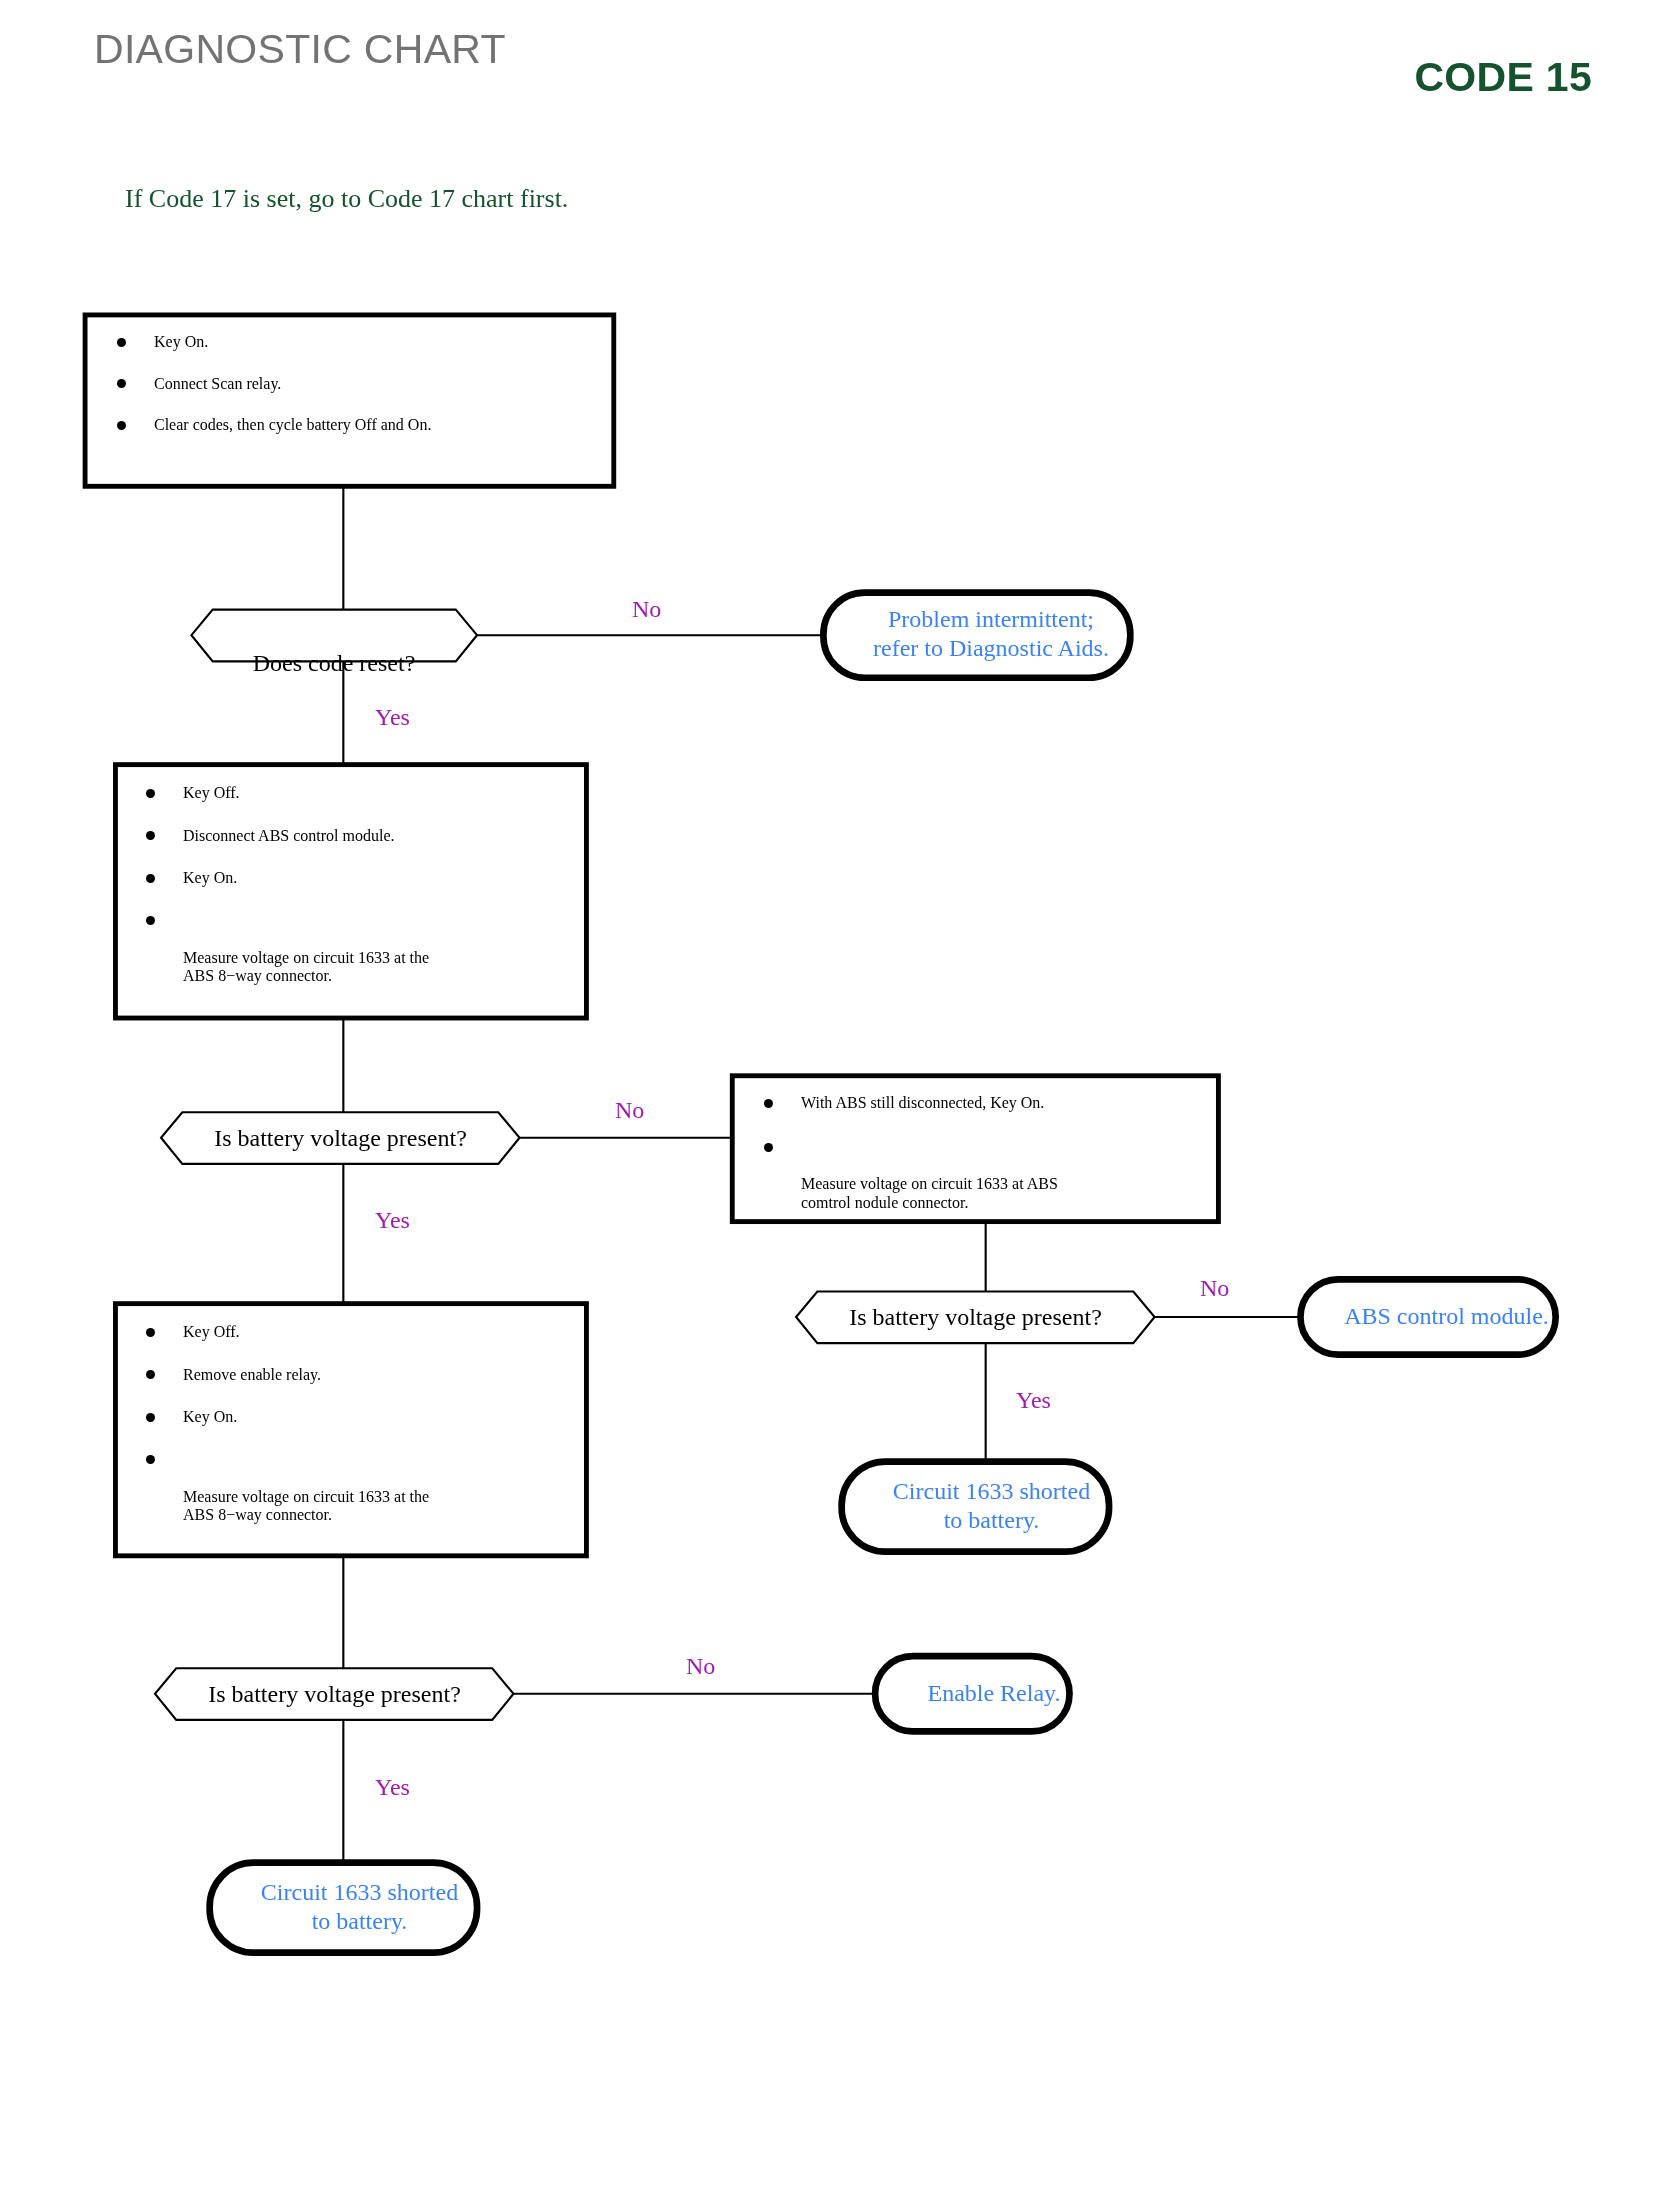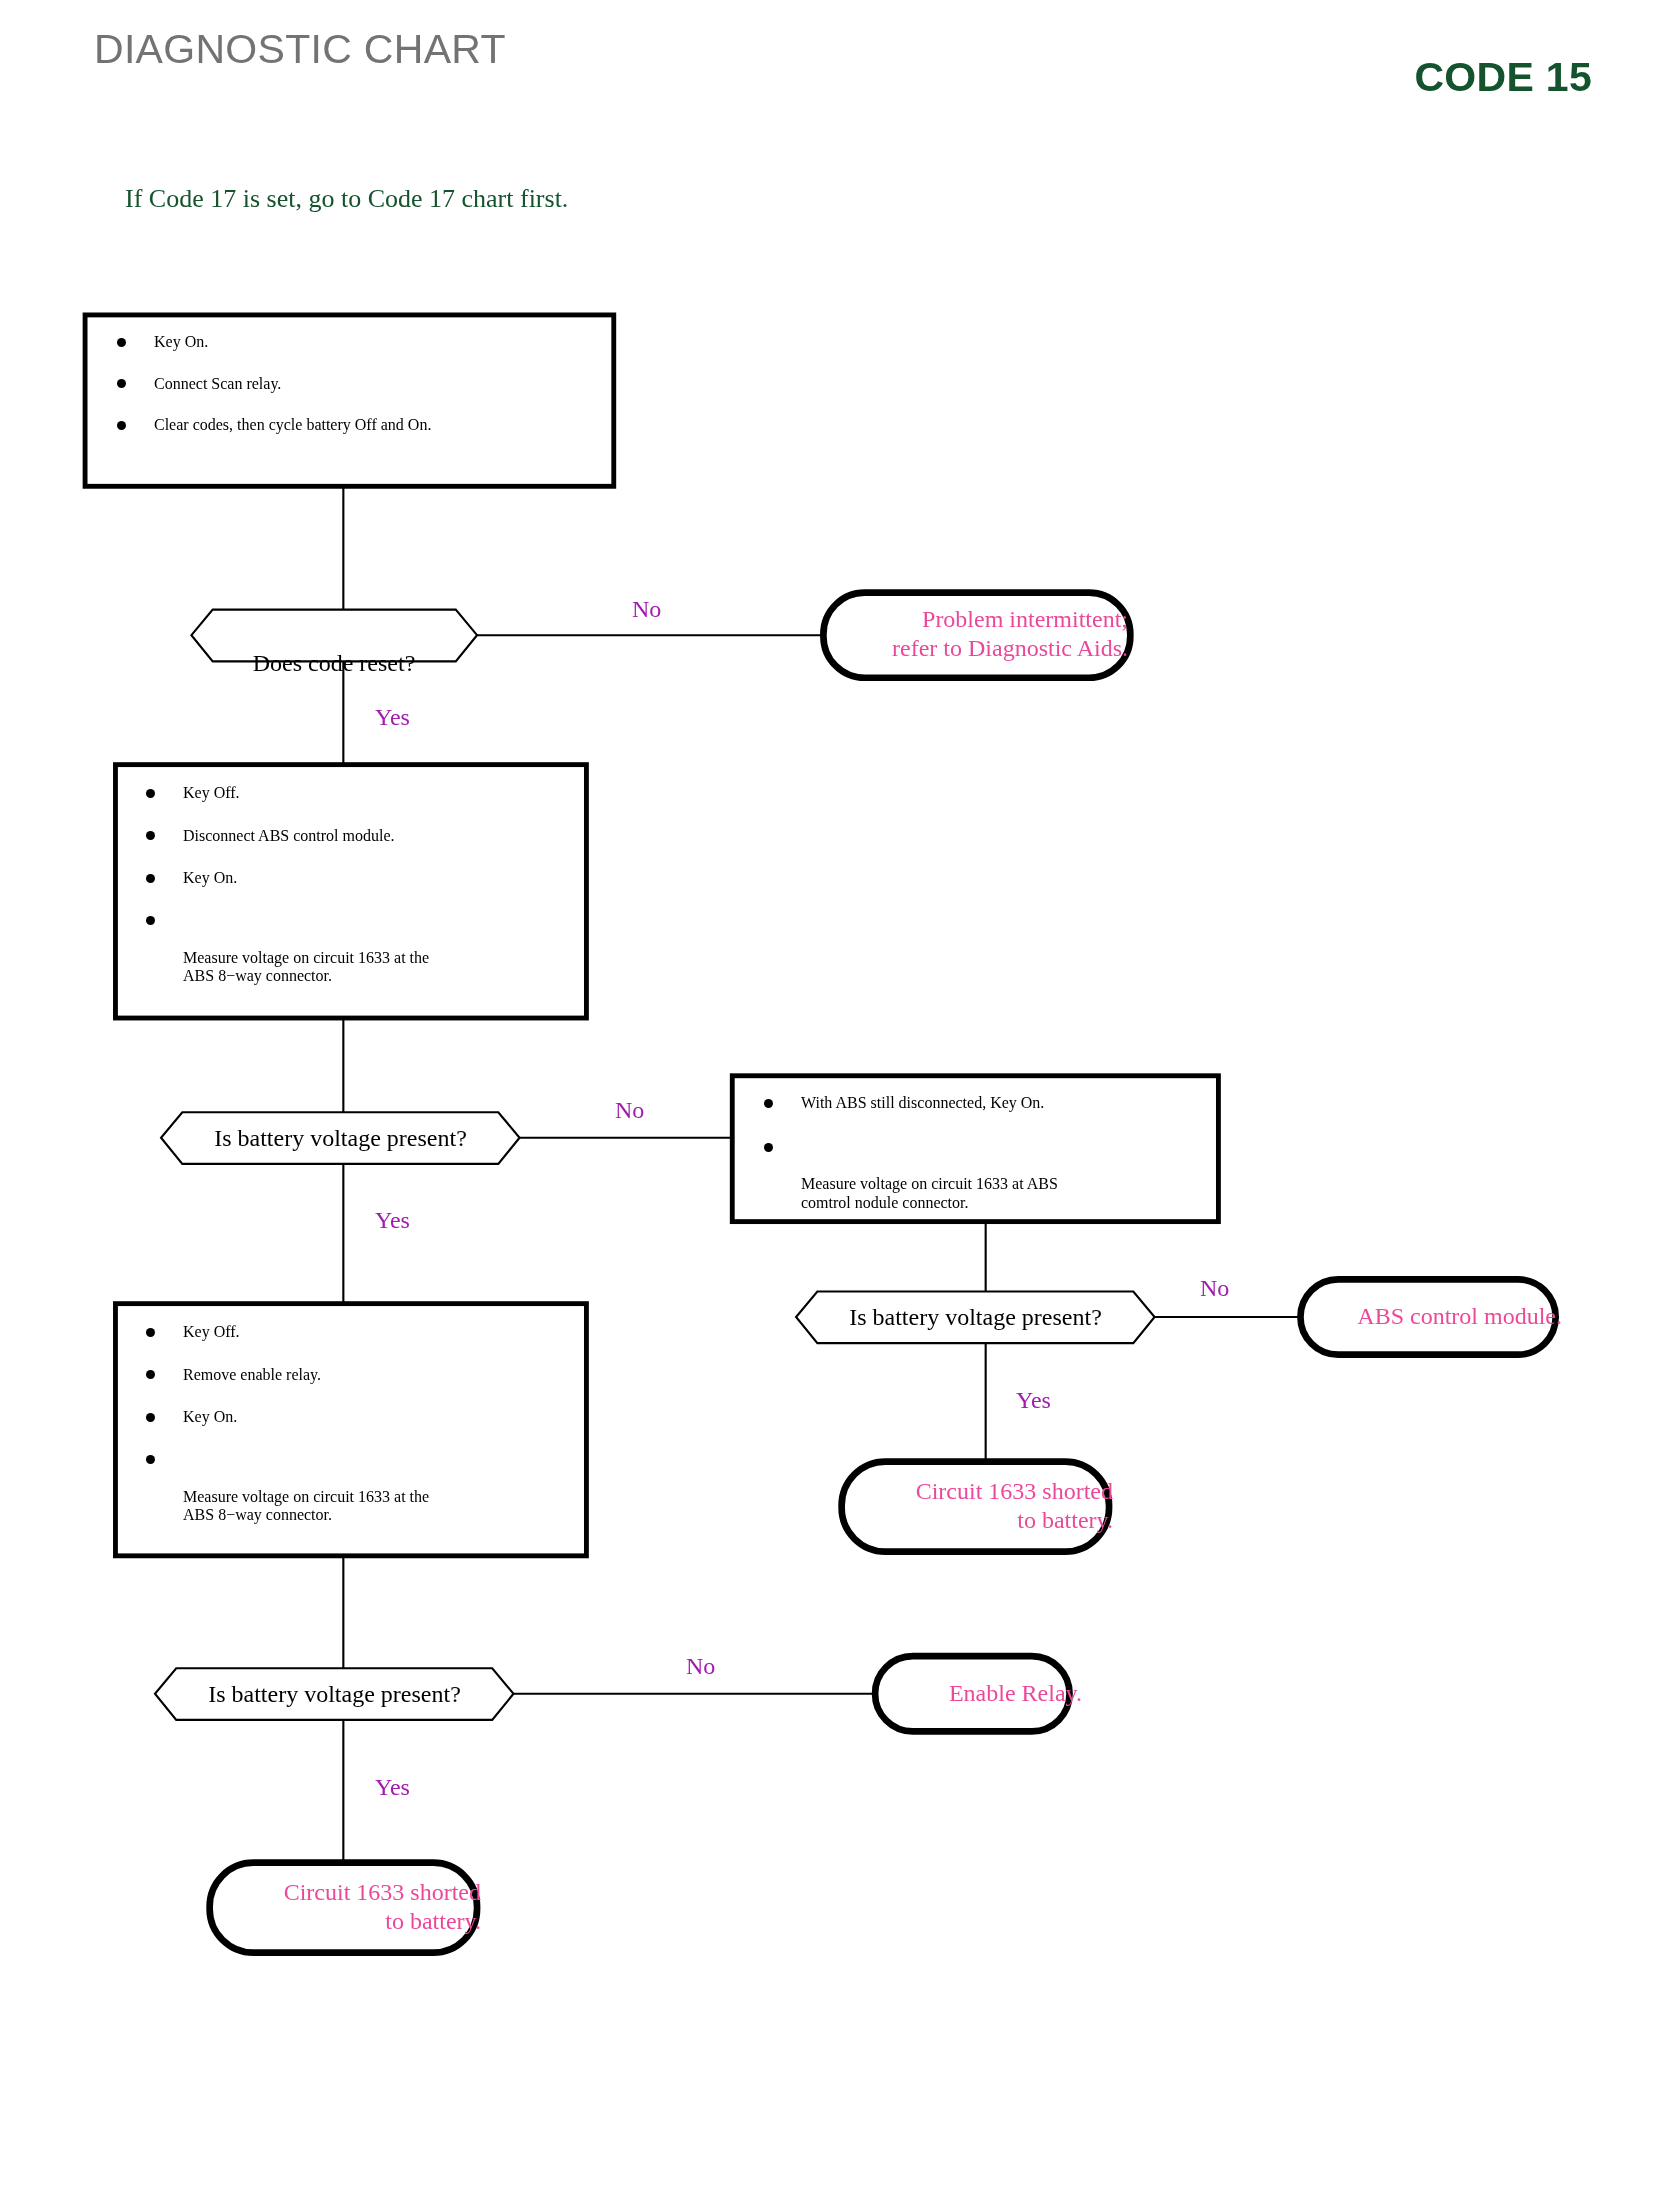--- a/index.html
+++ b/index.html
@@ -106,22 +106,22 @@
     font-size: 24px;
     line-height: 1.1;
     color: #000000;
     text-align: center;
     white-space: nowrap;
   }
   .term-label {
     position: absolute;
     font-size: 24px;
     line-height: 1.2;
-    color: #ec4899;
-    text-align: right;
+    color: #3b82f6;
+    text-align: center;
     white-space: pre-line;
   }
   .edge-label {
     position: absolute;
     font-size: 24px;
     color: #a21caf;
     white-space: nowrap;
   }
 </style>
 </head>

